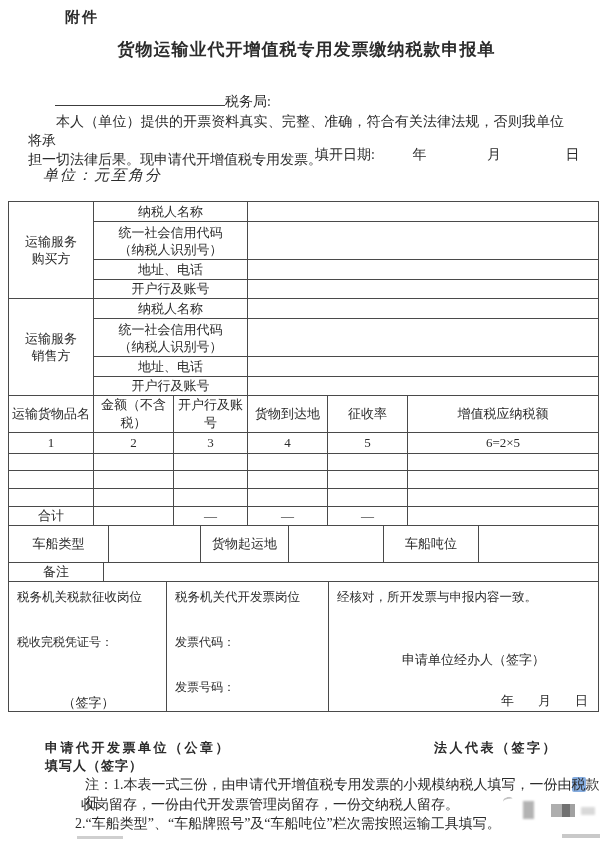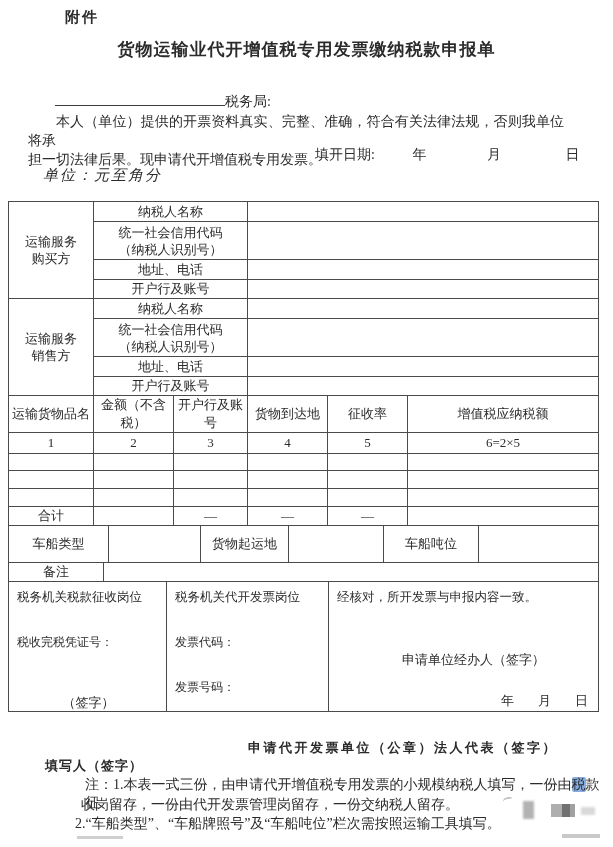--- a/index.html
+++ b/index.html
@@ -38,21 +38,21 @@
   .office-field { font-family:Liberation Sans, sans-serif; font-size:12px; line-height:20px; margin-top:4px; }
   .office-spacer { flex:1; }
   .sign-line { font-size:13px; height:20px; text-align:center; }
   .sign-line.shift-right { padding-left:55px; }
   .sign-line.agent { text-align:center; padding-left:18px; }
   .office-date { display:flex; justify-content:flex-end; gap:24px; font-size:13px; height:18px; }
   .office-date.pr25 { padding-right:25px; }
   .office-date.pr6 { padding-right:6px; }
   .office-date.pr4 { padding-right:4px; }
 
-  .footer-seal-row { position:absolute; left:45px; top:739px; width:513px; display:flex; justify-content:flex-end;
+  .footer-seal-row { position:absolute; left:45px; top:739px; width:513px; display:flex; justify-content:space-between;
     font-family:"Liberation Sans","DejaVu Sans",sans-serif; font-size:13px; font-weight:bold; }
   .seal-left { letter-spacing:2.5px; }
   .seal-right { letter-spacing:2.5px; }
   .filler-line { position:absolute; left:45px; top:757px; font-family:"Liberation Sans","DejaVu Sans",sans-serif; font-size:13px; font-weight:bold; letter-spacing:1px; }
   .note-line1 { position:absolute; left:85px; top:776px; font-size:14px; }
   .note-line2 { position:absolute; left:48px; top:796px; font-size:14px;margin-left:33px; }
   .note-line3 { position:absolute; left:75px; top:815px; font-size:14px; }
   .smudge-blue { background:rgba(94,146,214,0.75); border-radius:2px; }
 
   .artifact { position:absolute; }

